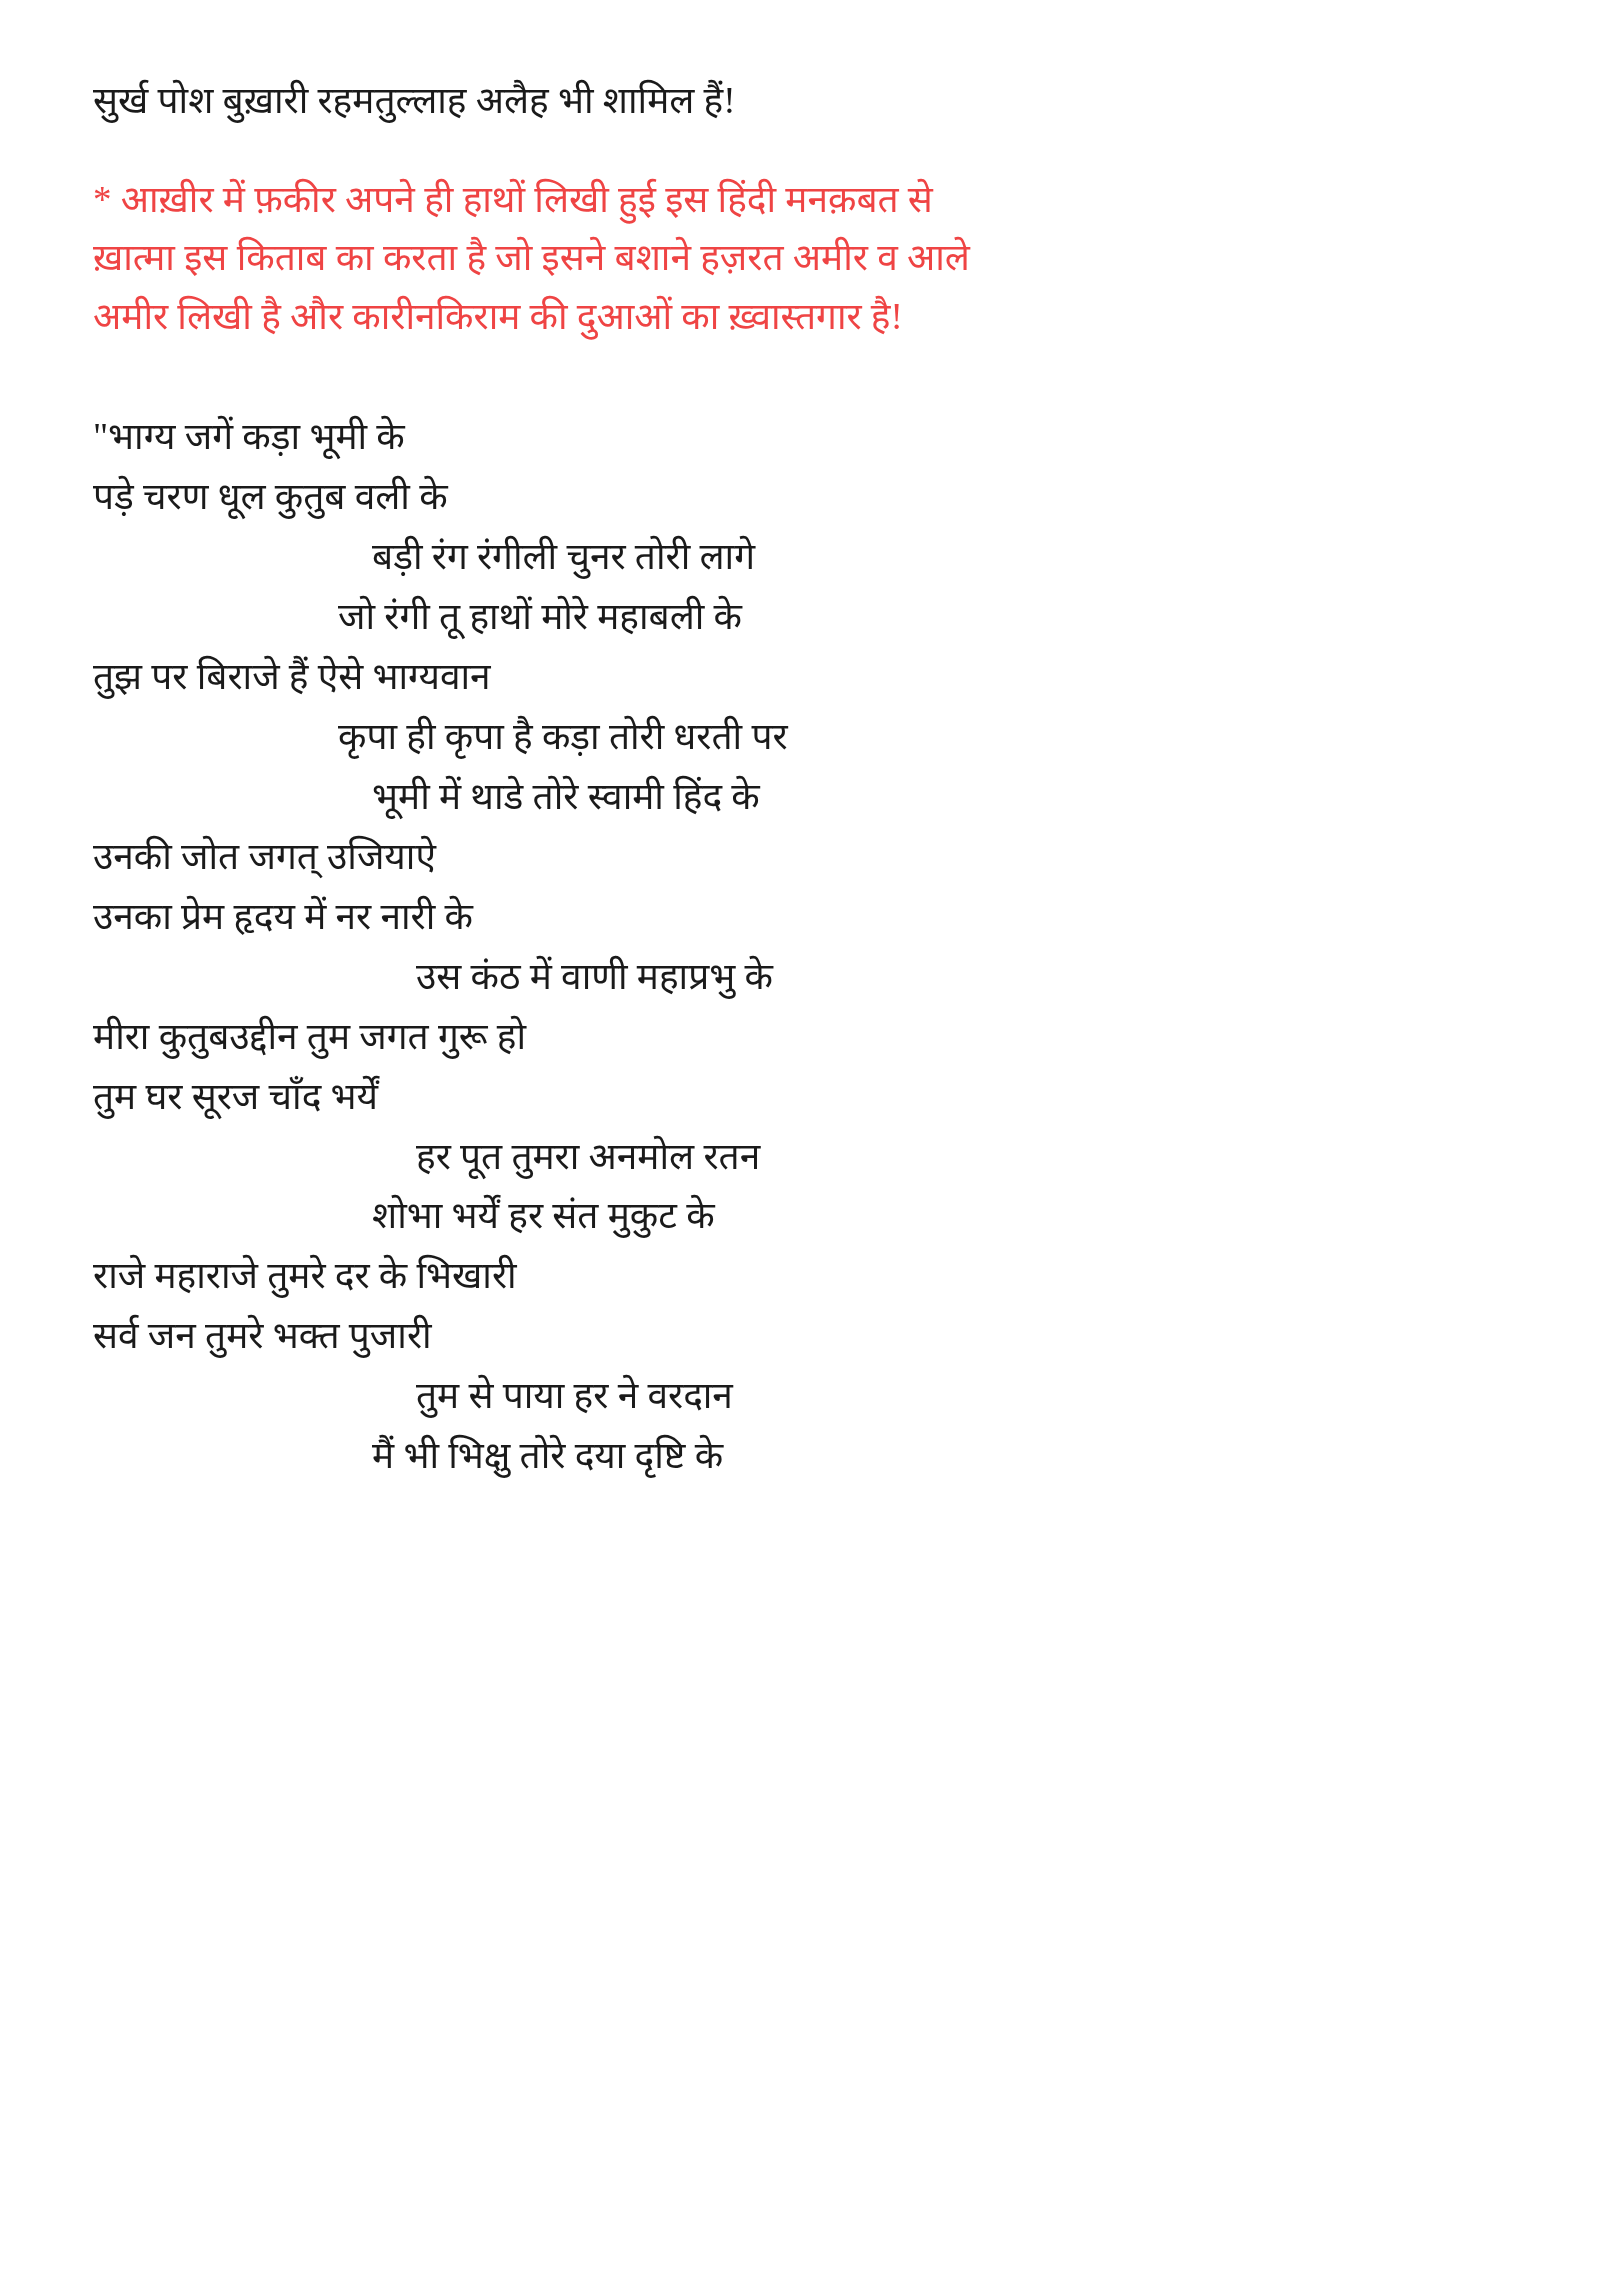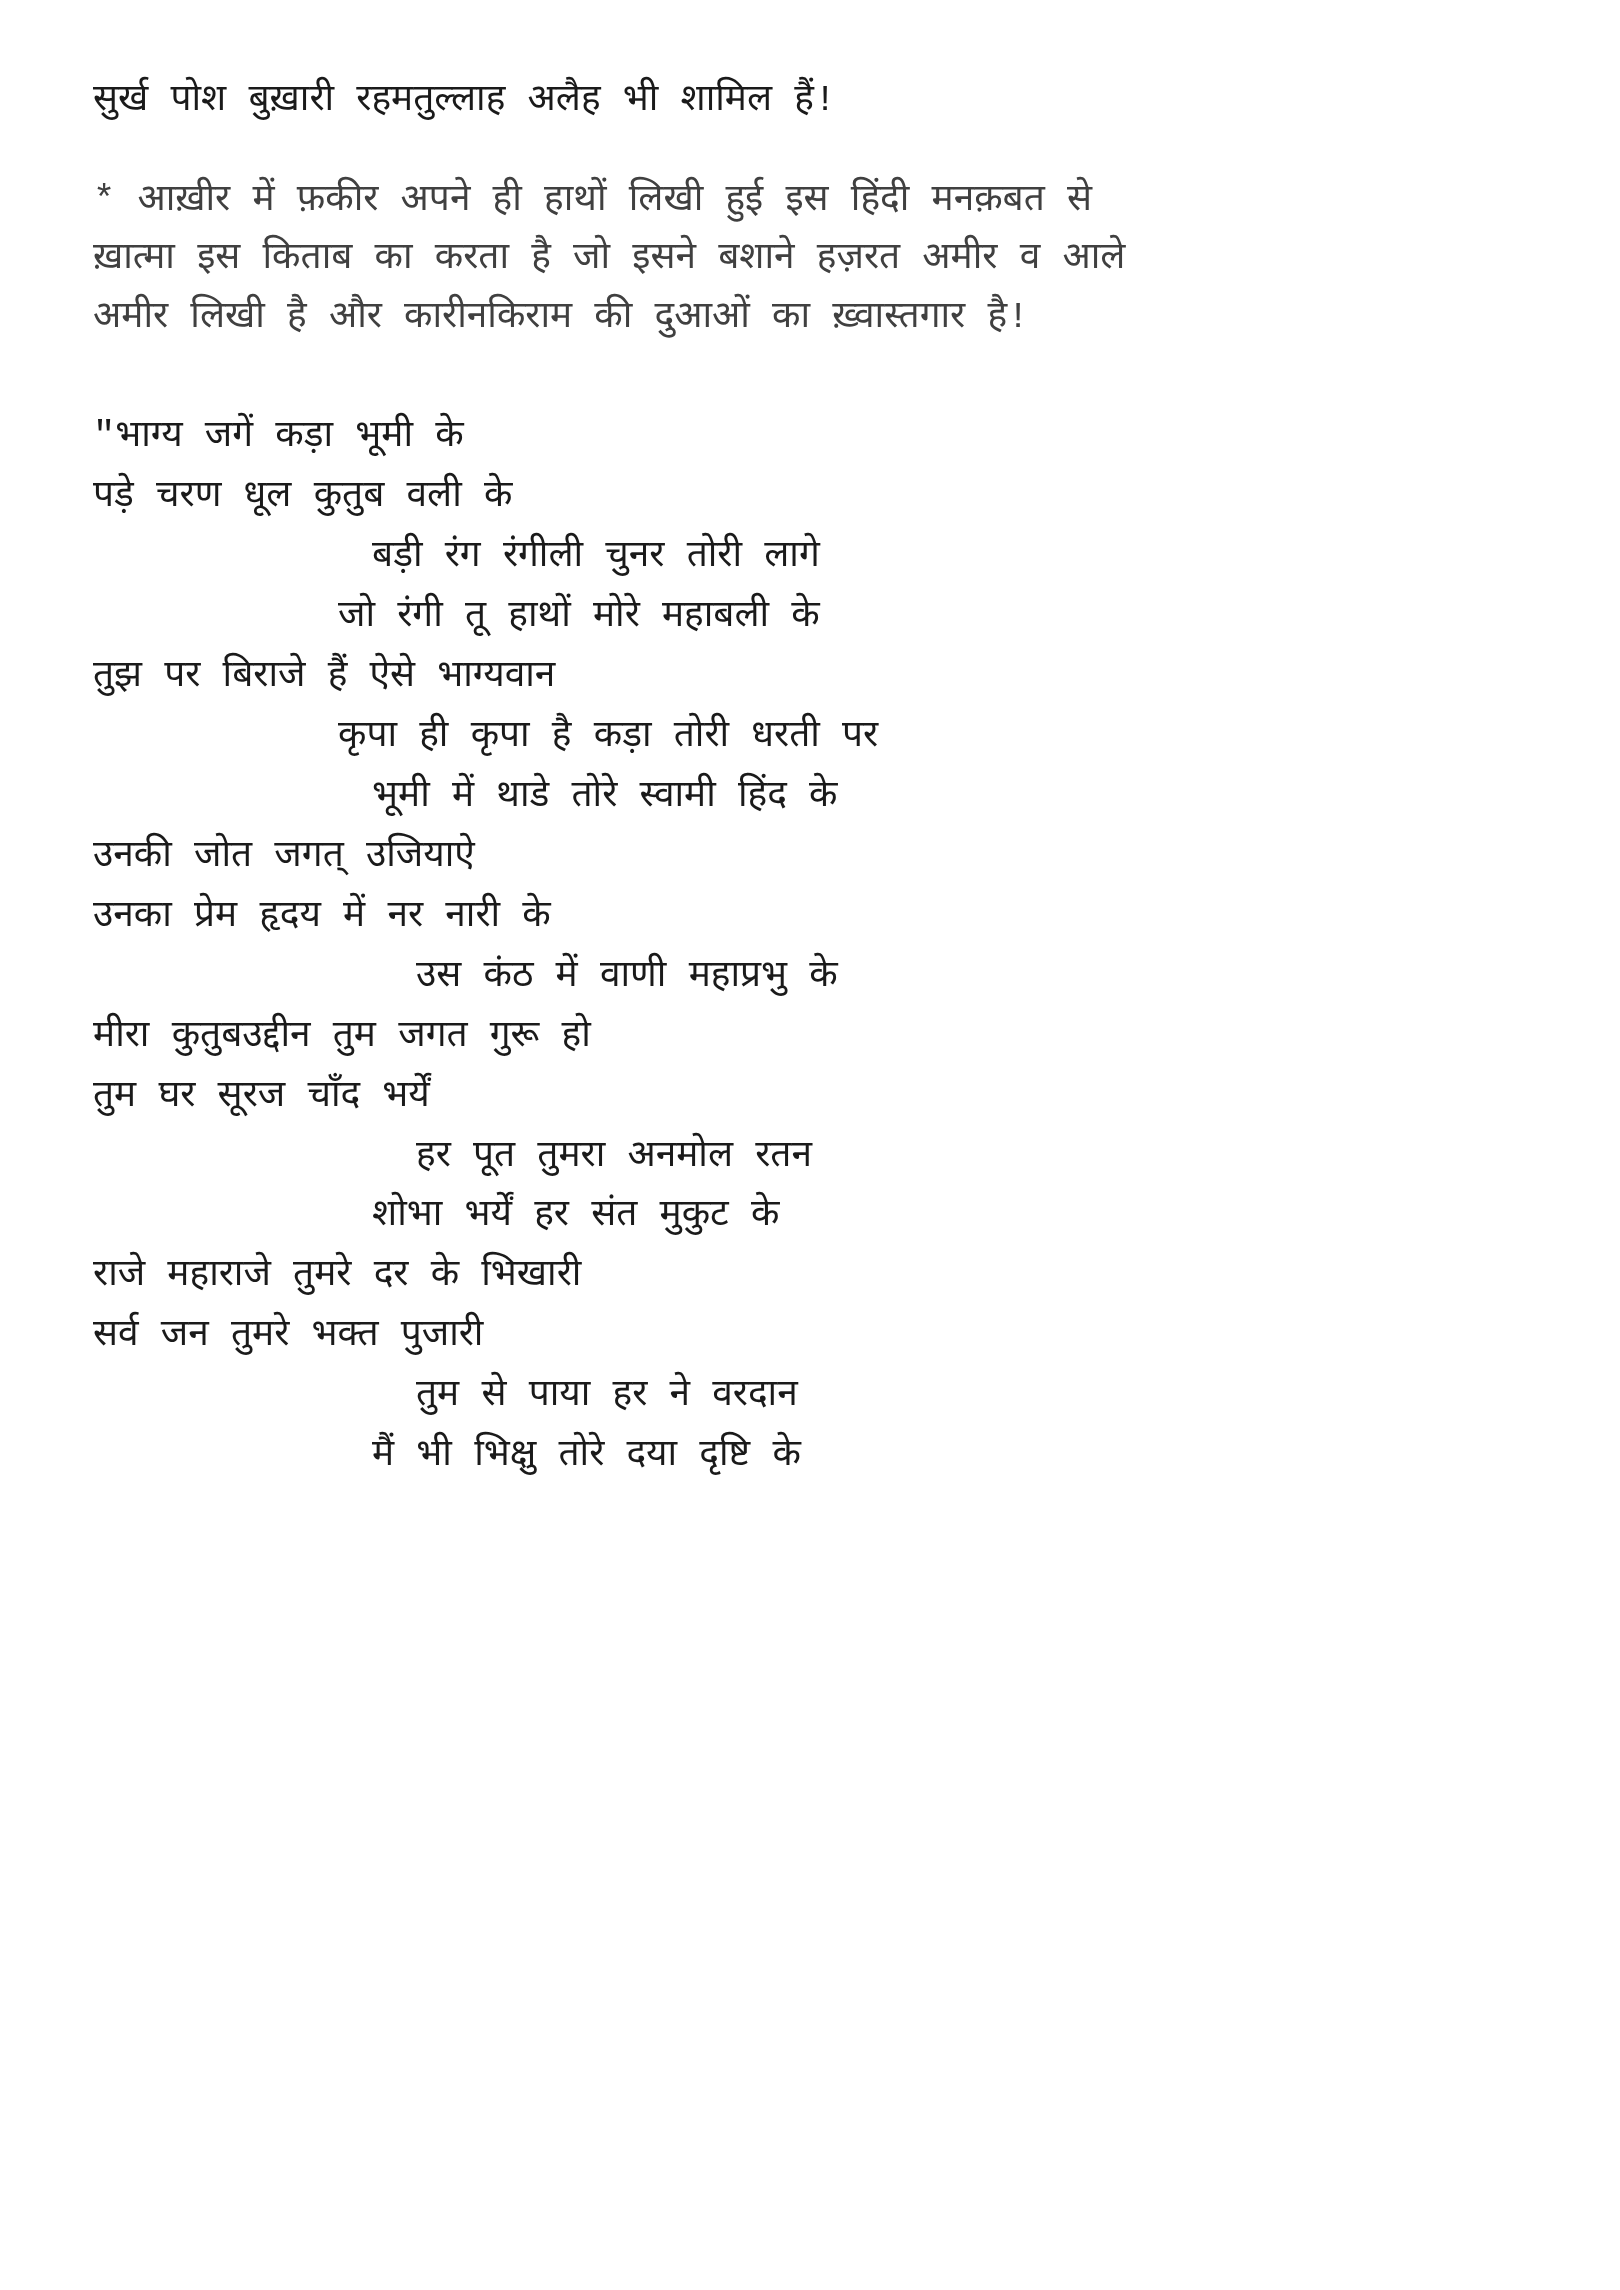--- a/index.html
+++ b/index.html
@@ -7,39 +7,39 @@
     padding: 0;
     background: #ffffff;
   }
   .page {
     position: relative;
     width: 1620px;
     height: 2291px;
     background: #ffffff;
     box-sizing: border-box;
     padding: 76px 78px 0 93px;
-    font-family: Liberation Mono, monospace;
+    font-family: Liberation Serif, serif;
     color: #1a1a1a;
     overflow: hidden;
   }
   .heading-line {
     font-size: 37px;
     line-height: 1.35;
     color: #1a1a1a;
     white-space: nowrap;
   }
   .spacer-sm { height: 45px; }
   .spacer-md { height: 61px; }
   .para {
     margin: 0;
   }
   .para-line {
     font-size: 37px;
     line-height: 1.58;
-    color: #404040;
+    color: #ef4444;
     white-space: nowrap;
   }
   .poem {
     margin: 0;
   }
   .poem-line {
     font-size: 37px;
     line-height: 1.62;
     color: #1a1a1a;
     white-space: nowrap;

